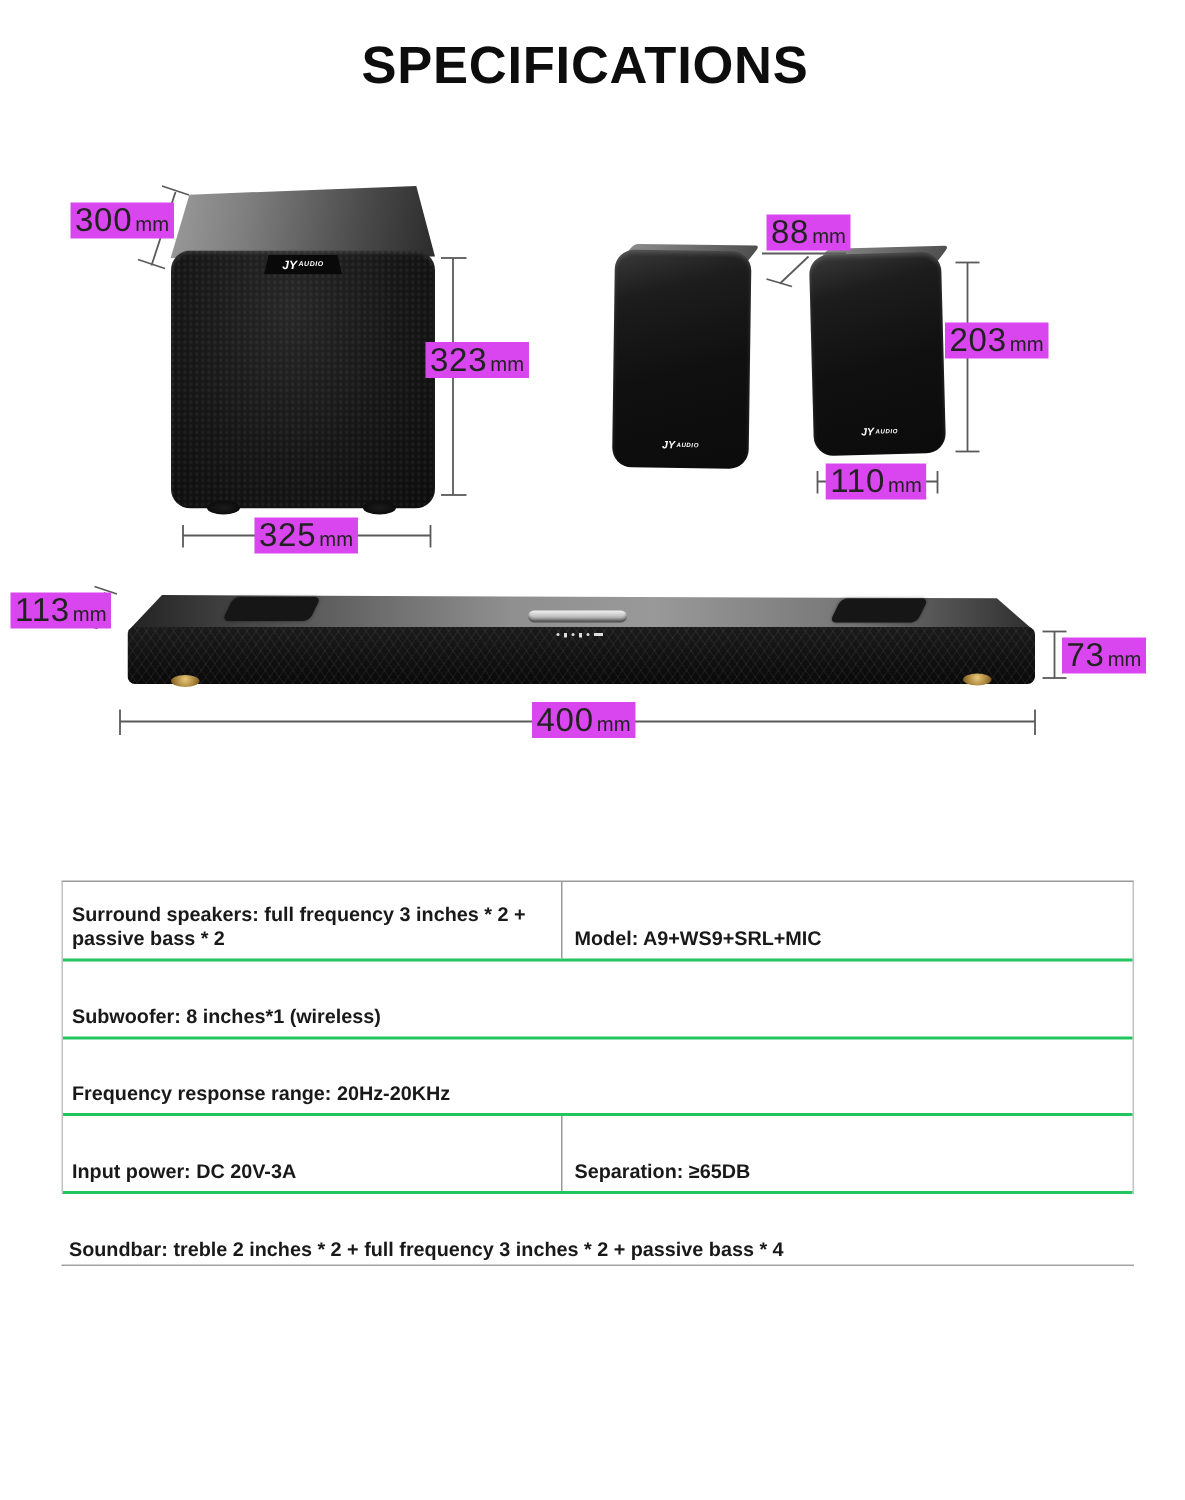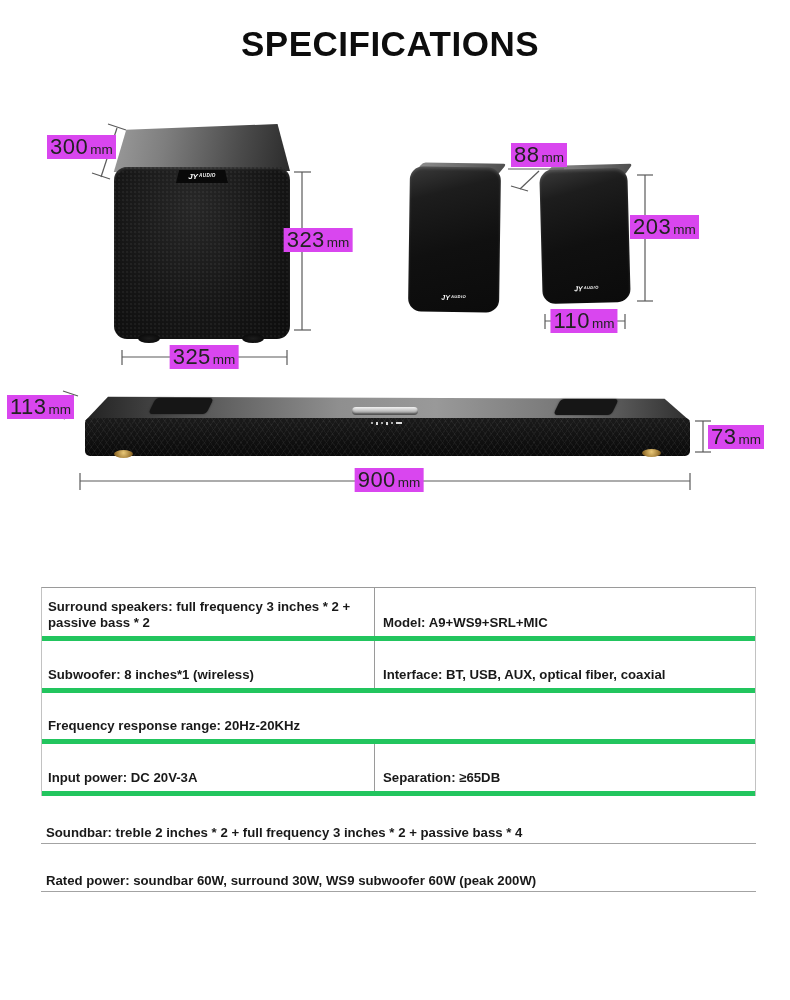--- a/index.html
+++ b/index.html
@@ -123,21 +123,21 @@
   .main-row { display:flex; align-items:center; gap:3px; height:14px; }
   .bt-text {
     color:#fff; font-family:"DejaVu Sans Mono", monospace; font-style:italic;
     font-weight:700; font-size:11px; letter-spacing:1px;
   }
   .sb-display .jy-logo { font-size:8px; margin-top:3px; }
 
   
   .spec-table { position:absolute; left:41px; top:587px; width:715px; z-index:1; }
   .spec-grid { border-top:1px solid #9a9a9a; border-left:1px solid #c2c2c2; border-right:1px solid #c2c2c2; }
-  .spec-row { display:flex; border-bottom:5px solid #22c55e; }
+  .spec-row { display:flex; border-bottom:2px solid #22c55e; }
   .cell {
     display:flex; align-items:flex-end; padding:0 4px 6px 6px;
     font-size:13.2px; font-weight:700; line-height:1.16; color:#191919;
   }
   .cell.lc { width:332px; }
   .cell.rc { flex:1; border-left:1px solid #9a9a9a; padding-left:8px; }
   .full-row {
     display:flex; align-items:flex-end; padding:0 0 3px 5px;
     border-bottom:1px solid #a3a3a3;
     font-size:13.2px; font-weight:700; color:#191919;
@@ -286,35 +286,33 @@
 <div class="dim" style="left:47px;top:135px"><span class="v">300</span><span class="u">mm</span></div>
 <div class="dim c" style="left:318px;top:240px"><span class="v">323</span><span class="u">mm</span></div>
 <div class="dim c" style="left:204px;top:357px"><span class="v">325</span><span class="u">mm</span></div>
 
 <div class="dim" style="left:511px;top:143px"><span class="v">88</span><span class="u">mm</span></div>
 <div class="dim" style="left:630px;top:215px"><span class="v">203</span><span class="u">mm</span></div>
 <div class="dim c" style="left:584px;top:321px"><span class="v">110</span><span class="u">mm</span></div>
 
 <div class="dim" style="left:7px;top:395px"><span class="v">113</span><span class="u">mm</span></div>
 <div class="dim" style="left:708px;top:425px"><span class="v">73</span><span class="u">mm</span></div>
-<div class="dim c" style="left:389px;top:480px"><span class="v">900</span><span class="u">mm</span></div>
+<div class="dim c" style="left:389px;top:480px"><span class="v">400</span><span class="u">mm</span></div>
 
 <div class="spec-table">
   <div class="spec-grid">
     <div class="spec-row" style="height:53px">
       <div class="cell lc">Surround speakers: full frequency 3 inches * 2 + passive bass * 2</div>
       <div class="cell rc">Model: A9+WS9+SRL+MIC</div>
     </div>
     <div class="spec-row" style="height:52px">
       <div class="cell lc">Subwoofer: 8 inches*1 (wireless)</div>
-      <div class="cell rc">Interface: BT, USB, AUX, optical fiber, coaxial</div>
     </div>
     <div class="spec-row" style="height:51px">
       <div class="cell lc">Frequency response range: 20Hz-20KHz</div>
     </div>
     <div class="spec-row" style="height:52px">
       <div class="cell lc">Input power: DC 20V-3A</div>
       <div class="cell rc">Separation: ≥65DB</div>
     </div>
   </div>
   <div class="full-row" style="height:48px">Soundbar: treble 2 inches * 2 + full frequency 3 inches * 2 + passive bass * 4</div>
-  <div class="full-row" style="height:48px">Rated power: soundbar 60W, surround 30W, WS9 subwoofer 60W (peak 200W)</div>
 </div>
 
 </body></html>

